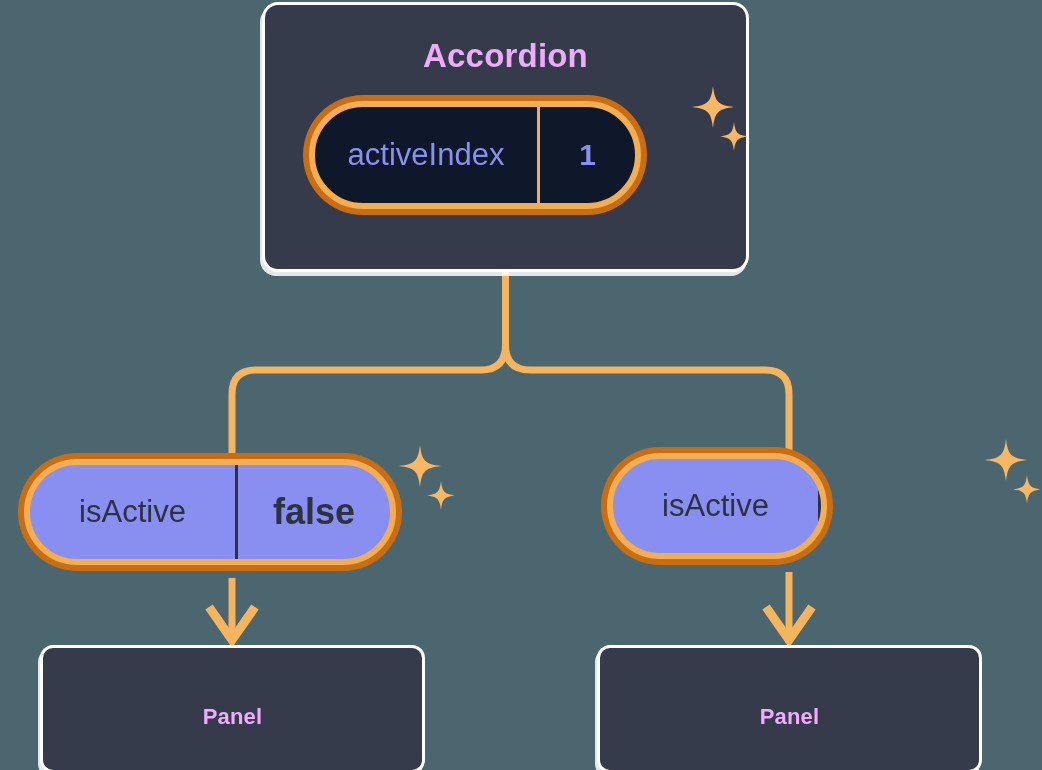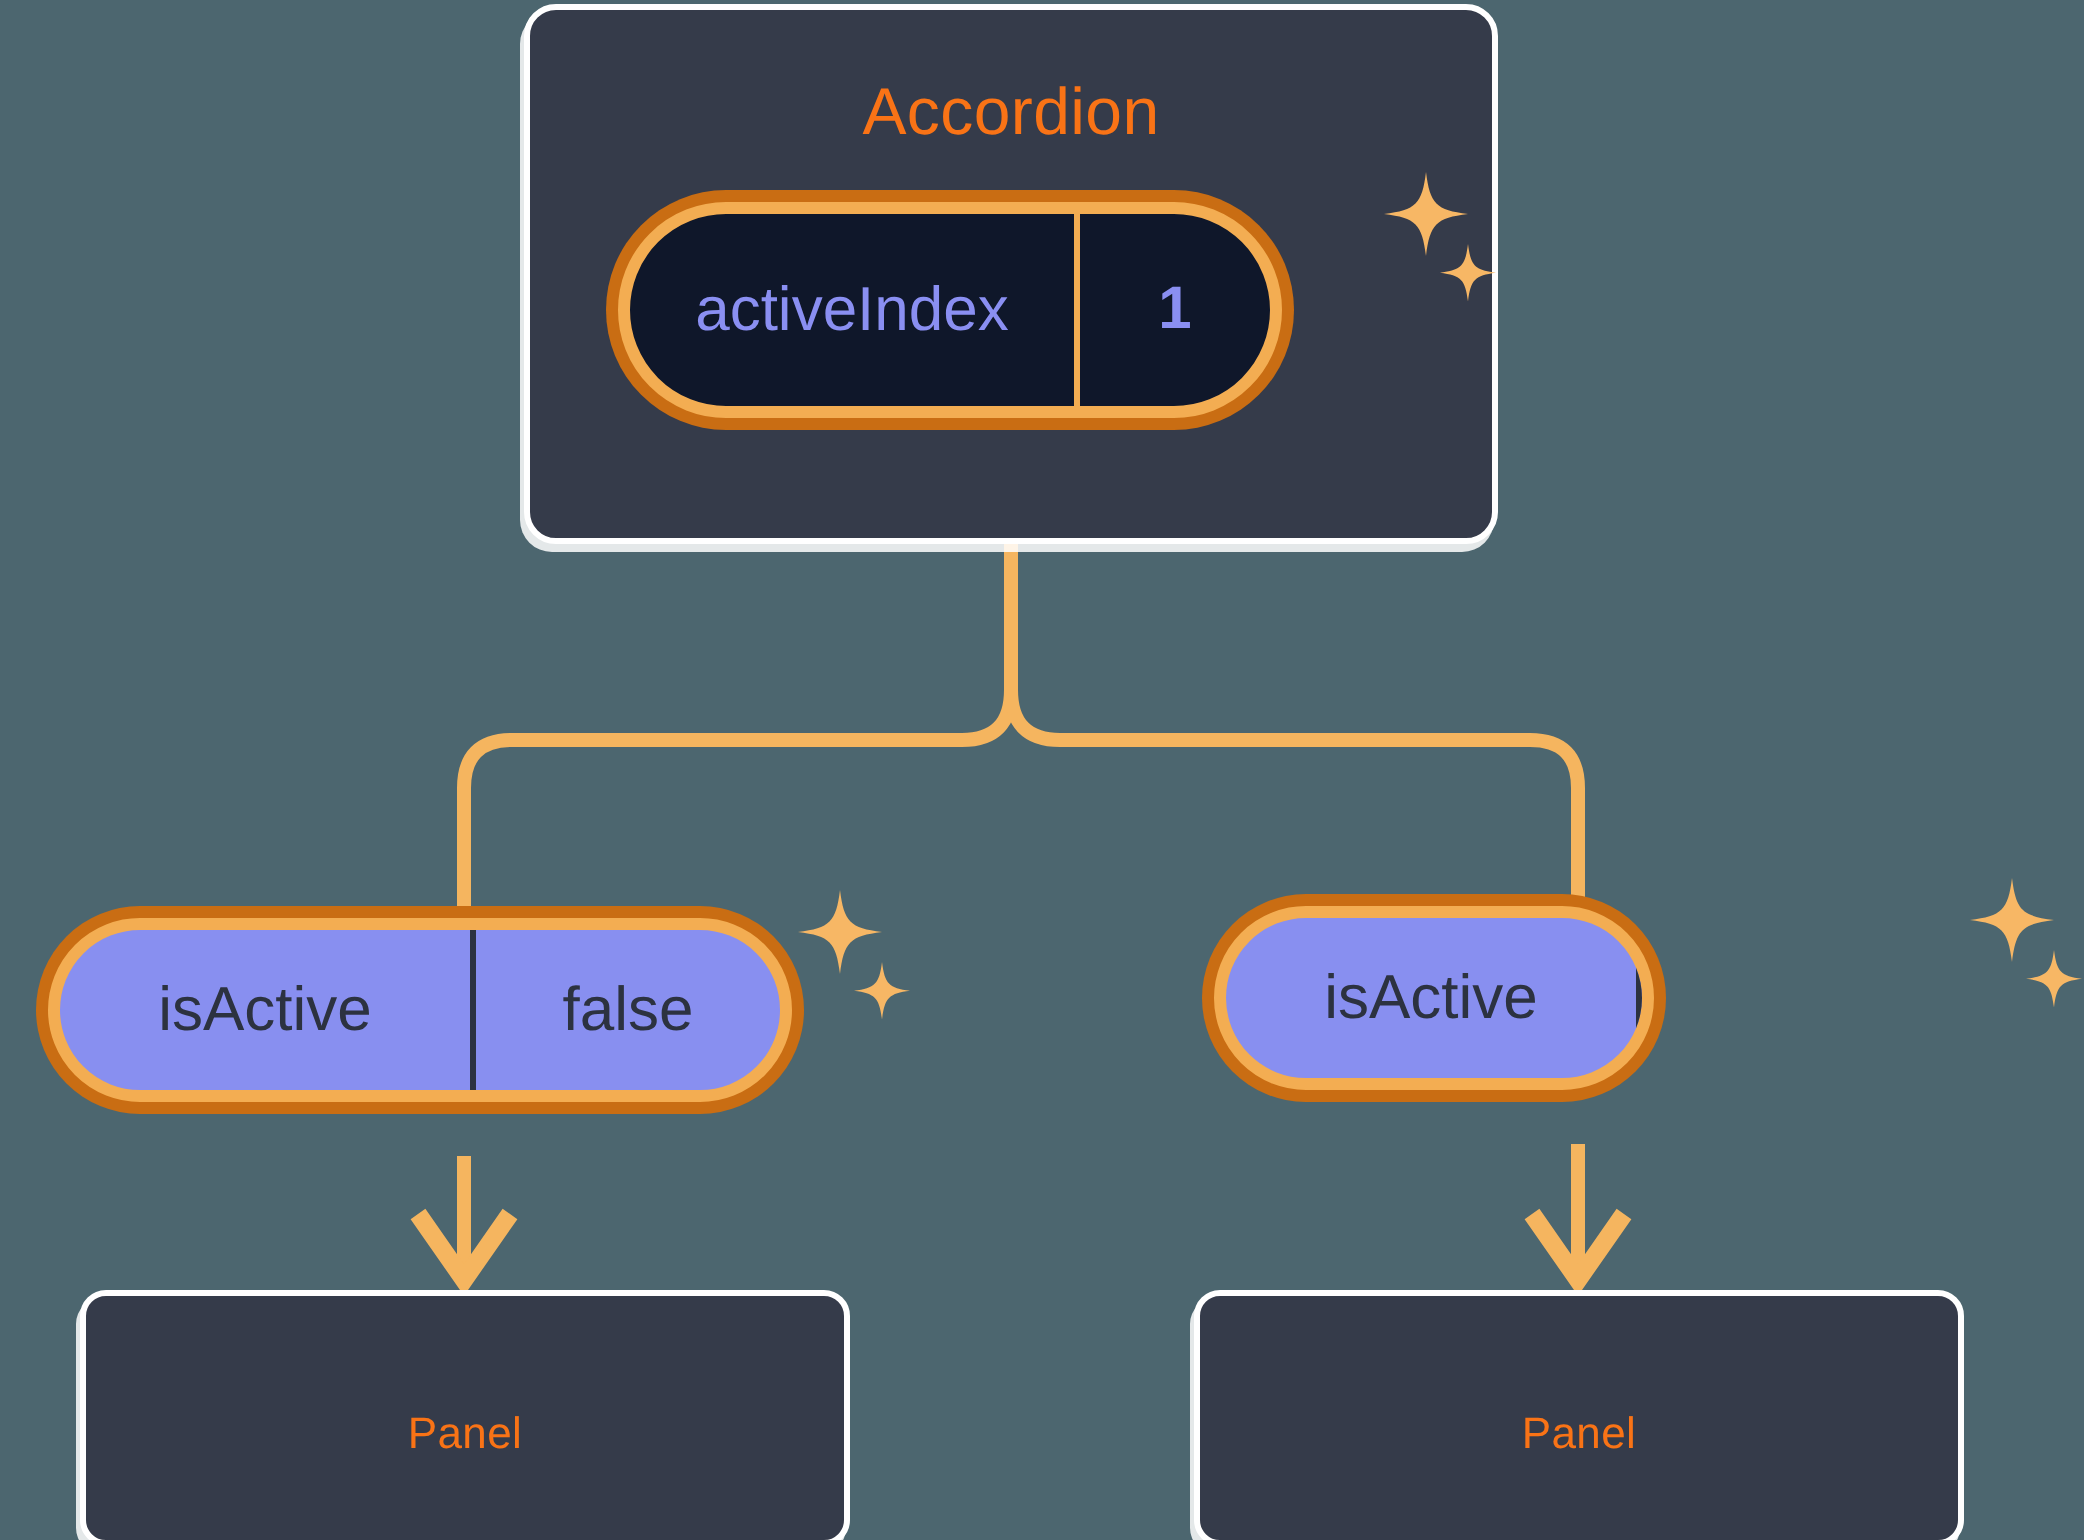--- a/index.html
+++ b/index.html
@@ -35,23 +35,23 @@
     border-radius: 14px;
     box-sizing: border-box;
     display: flex;
     align-items: flex-start;
     justify-content: center;
     color: #ffffff;
     box-shadow: -2px 4px 0 rgba(255,255,255,0.85);
   }
   .card-title {
     font-size: 33px;
-    font-weight: 400;
+    font-weight: 700;
     letter-spacing: 0.2px;
-    color: #f97316;
+    color: #f0abfc;
     white-space: nowrap;
   }
 
   #accordion-card {
     left: 262px;
     top: 2px;
     width: 487px;
     height: 270px;
     border-radius: 16px;
   }
@@ -110,35 +110,35 @@
   }
   .pill.dark .pill-val {
     width: 95px;
     font-size: 30px;
     font-weight: 700;
   }
 
   
   .pill.violet {
     background: #888ff0;
-    height: 92px;
+    height: 106px;
   }
   .pill.violet .pill-cell {
     color: #2c3240;
   }
   .pill.violet .pill-key {
     width: 208px;
     font-size: 31px;
     font-weight: 400;
     border-right: 3px solid #2c3240;
   }
   .pill.violet .pill-val {
     width: 152px;
-    font-size: 31px;
-    font-weight: 400;
+    font-size: 36px;
+    font-weight: 700;
   }
   .pill.violet.narrow-val .pill-val {
     width: 140px;
   }
 
   #pill-active-index { left: 309px; top: 101px; }
   #pill-is-active-left  { left: 24px;  top: 459px; }
   #pill-is-active-right { left: 607px; top: 453px; }
 
   

